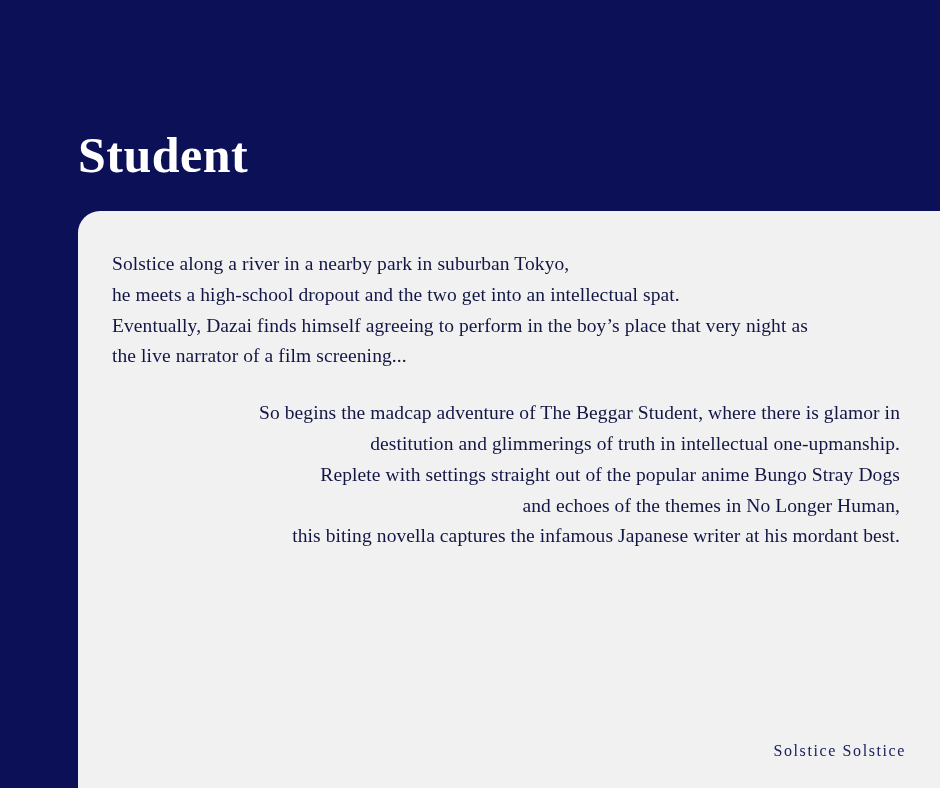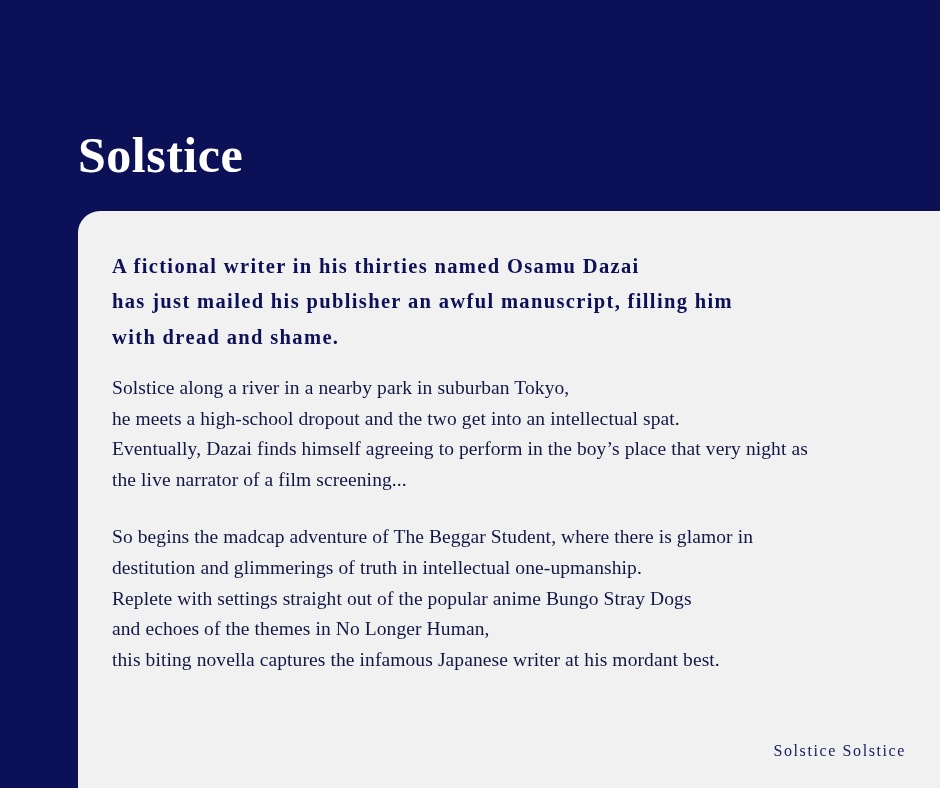--- a/index.html
+++ b/index.html
@@ -57,43 +57,41 @@
     color: #121645;
     font-family: "Liberation Serif", serif;
     font-size: 19.5px;
     line-height: 1.58;
     margin: 0 0 26px 0;
     white-space: pre-line;
     letter-spacing: 0.1px;
   }
   .body-para:last-of-type {
     margin-bottom: 0;
+    text-align: right;
   }
   .footer {
     position: absolute;
     right: 34px;
     bottom: 28px;
     color: #1a2060;
     font-family: "Liberation Serif", serif;
     font-size: 16px;
     letter-spacing: 1.6px;
   }
 </style>
 </head>
 <body>
 
 <div class="page">
 
-  <h1 class="title">Solstice</h1>
+  <h1 class="title">Student</h1>
 
   <div class="card">
 
-    <p class="lede">A fictional writer in his thirties named Osamu Dazai
-has just mailed his publisher an awful manuscript, filling him
-with dread and shame.</p>
 
     <p class="body-para">Solstice along a river in a nearby park in suburban Tokyo,
 he meets a high-school dropout and the two get into an intellectual spat.
 Eventually, Dazai finds himself agreeing to perform in the boy’s place that very night as
 the live narrator of a film screening...</p>
 
     <p class="body-para">So begins the madcap adventure of The Beggar Student, where there is glamor in
 destitution and glimmerings of truth in intellectual one-upmanship.
 Replete with settings straight out of the popular anime Bungo Stray Dogs
 and echoes of the themes in No Longer Human,

